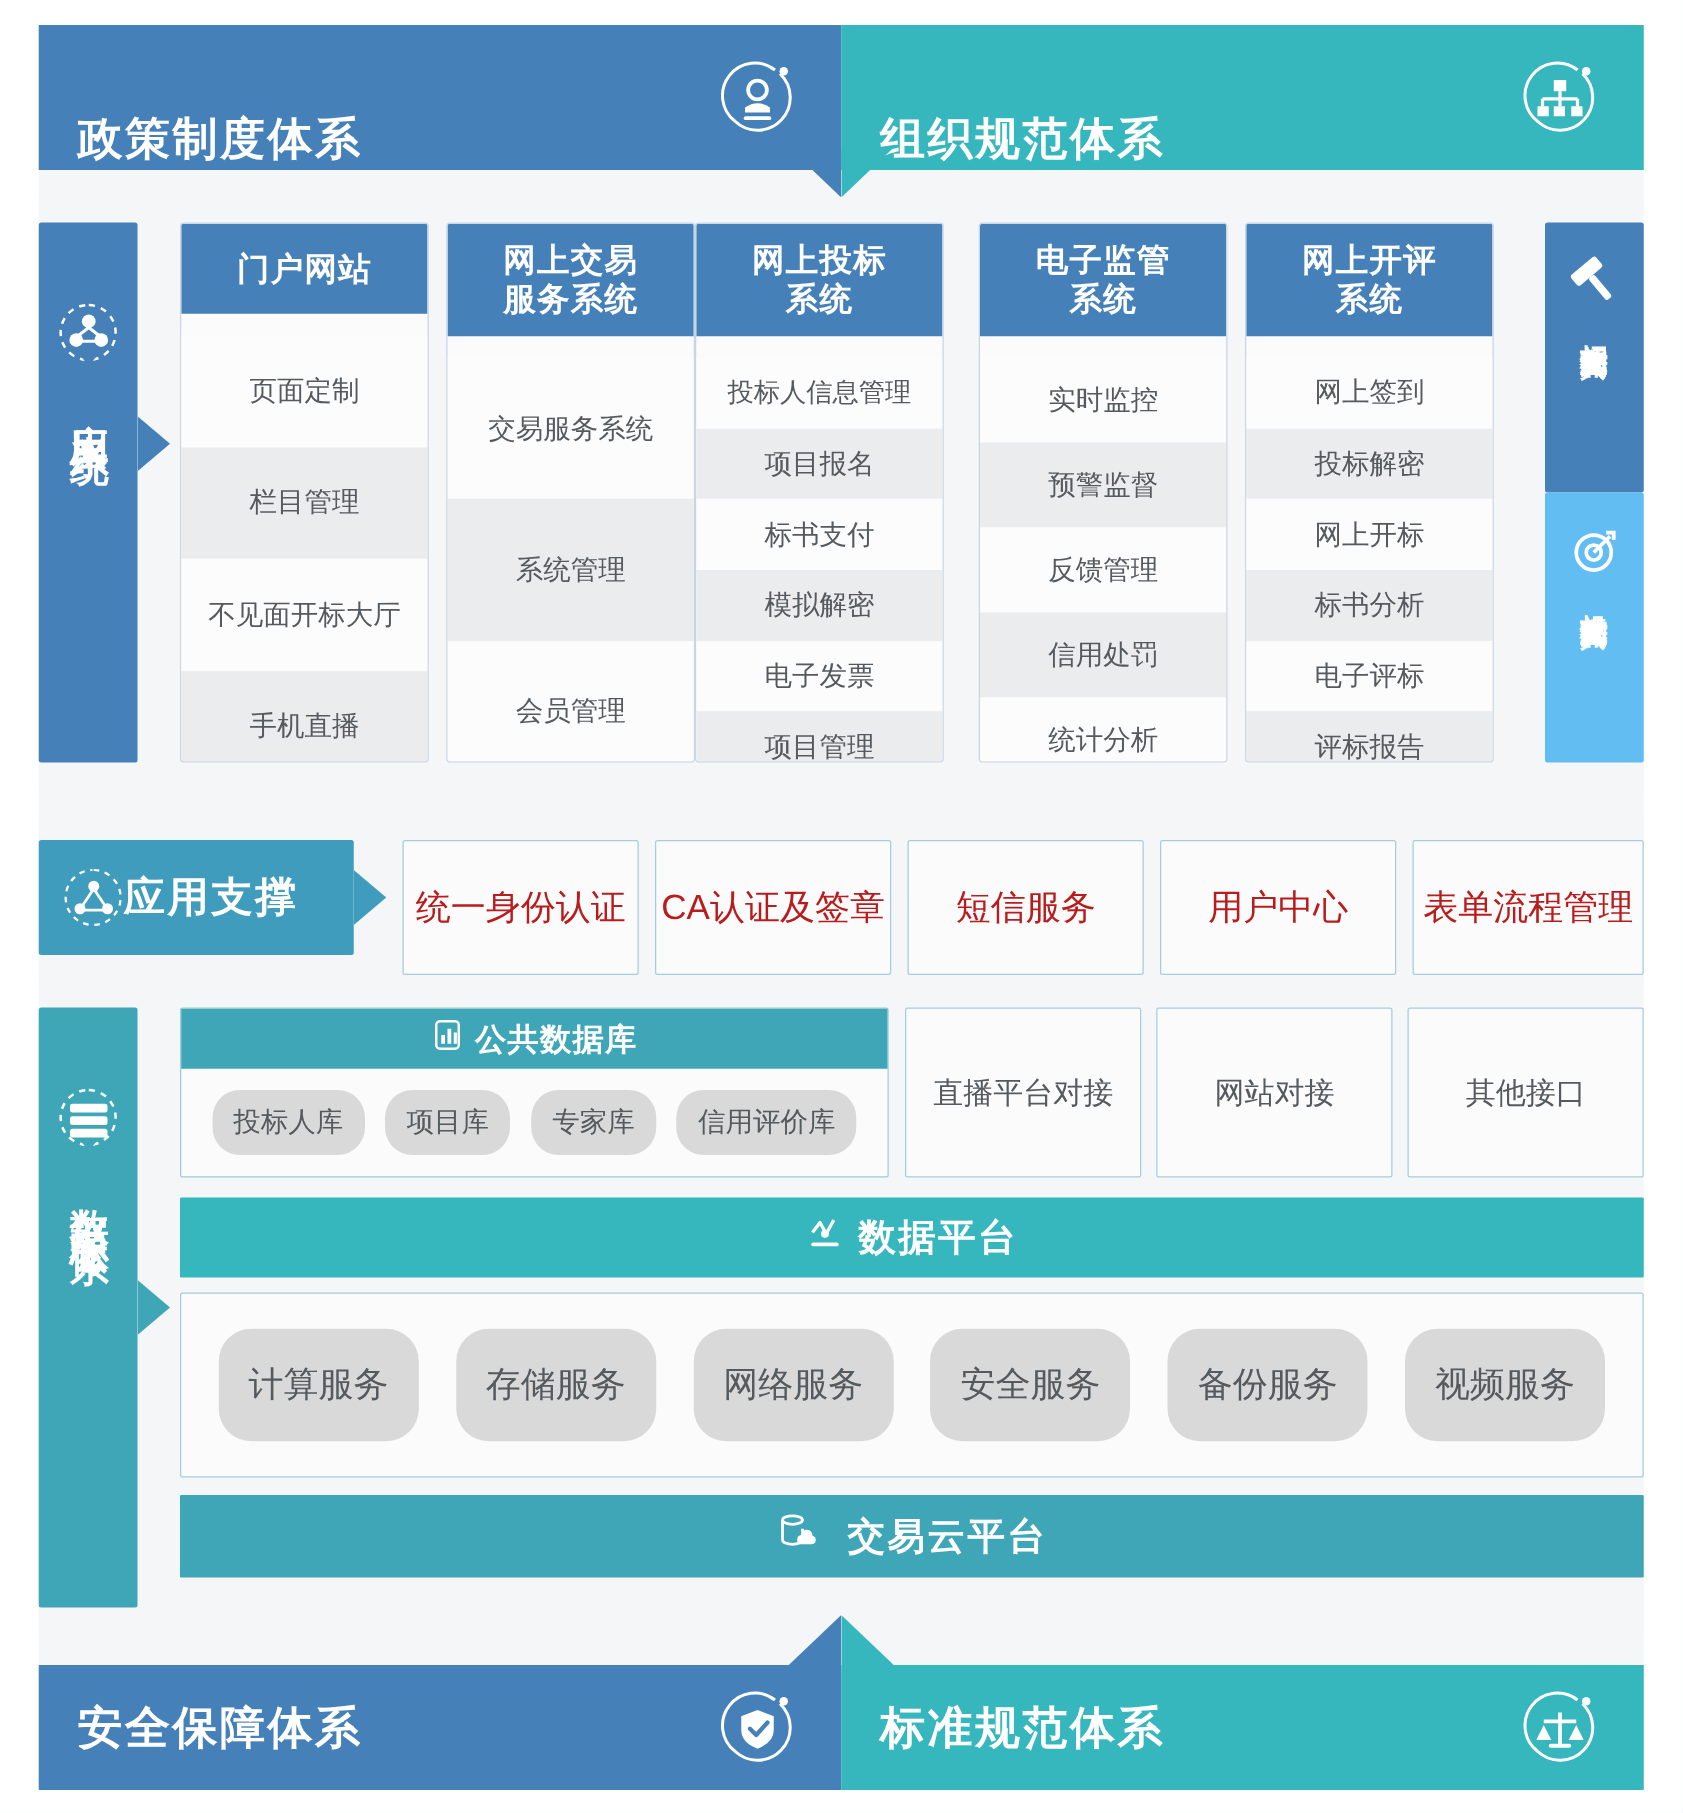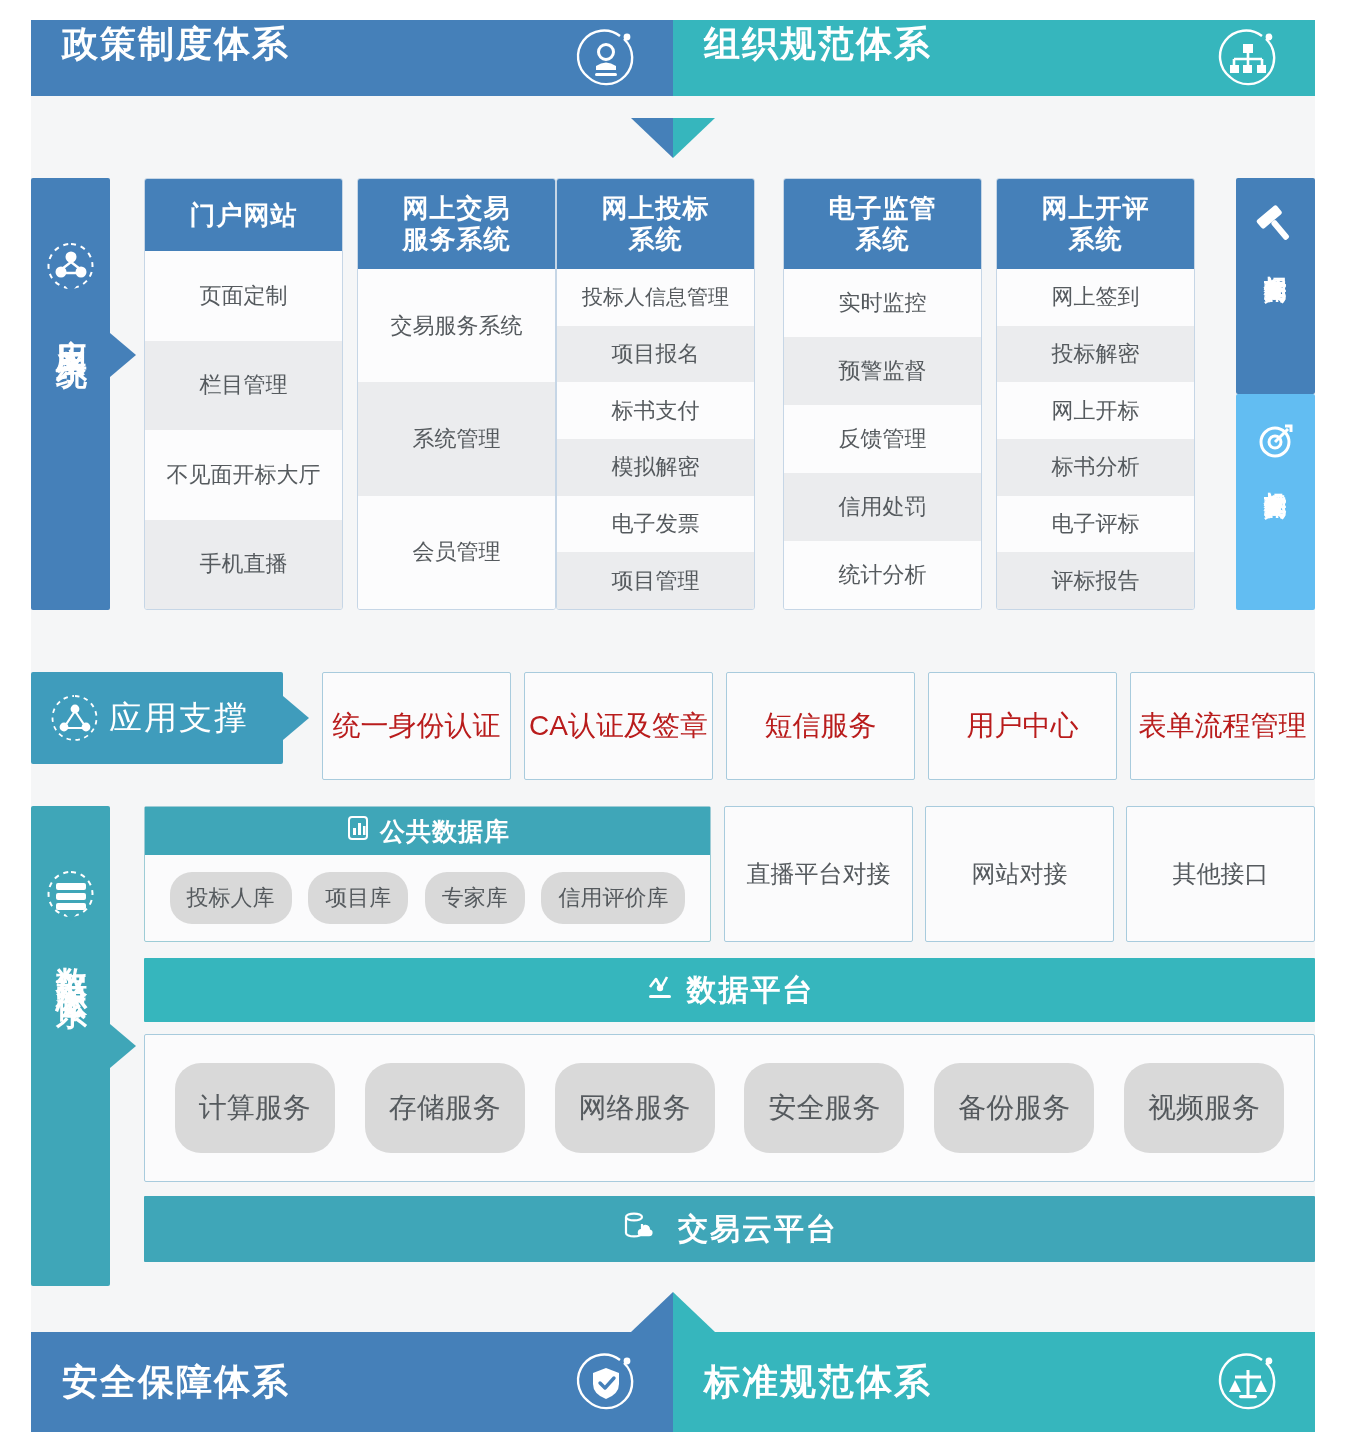--- a/index.html
+++ b/index.html
@@ -7,21 +7,21 @@
     width:1346px;height:1450px;
     background:#ffffff;
     font-family:"Liberation Sans","DejaVu Sans",sans-serif;
     overflow:hidden;
   }
   .page{position:relative;width:1346px;height:1450px;background:#ffffff;}
   .stage{position:absolute;left:31px;top:20px;width:1284px;height:1412px;background:#f5f6f7;}
 
   
   .header{position:absolute;left:0;top:0;width:1284px;height:98px;}
-  .hdr-half{position:absolute;top:0;height:76px;display:flex;align-items:flex-start;}
+  .hdr-half{position:absolute;top:0;height:116px;display:flex;align-items:flex-end;}
   .hdr-left{left:0;width:642px;background:#4580b9;}
   .hdr-right{left:642px;width:642px;background:#36b6bd;}
   .hdr-title{color:#fff;font-size:36px;font-weight:bold;letter-spacing:2px;margin-left:31px;}
   .hdr-icon{position:absolute;right:36px;top:50%;transform:translateY(-50%);width:62px;height:62px;}
   .notch{position:absolute;top:98px;left:600px;width:84px;height:40px;}
   .notch-l{position:absolute;left:0;top:0;width:42px;height:40px;background:#4580b9;
     clip-path:polygon(0 0,100% 0,100% 100%);}
   .notch-r{position:absolute;left:42px;top:0;width:42px;height:40px;background:#36b6bd;
     clip-path:polygon(0 0,100% 0,0 100%);}
 
@@ -34,39 +34,39 @@
   .rail-text{margin-top:20px;color:#fff;font-size:31px;font-weight:bold;
     writing-mode:vertical-rl;text-orientation:upright;letter-spacing:6px;line-height:1.06;}
   .rail-arrow{position:absolute;width:26px;height:44px;background:#4580b9;
     clip-path:polygon(0 0,100% 50%,0 100%);}
 
   .col{position:absolute;top:20px;background:#fbfbfc;border:1px solid #c6d6e6;
     border-radius:3px;overflow:hidden;box-sizing:border-box;}
   .col-head{background:#4580b9;color:#fff;font-size:26px;font-weight:bold;
     display:flex;align-items:center;justify-content:center;text-align:center;
     line-height:1.18;letter-spacing:1px;}
-  .col-body{display:flex;flex-direction:column;}
+  .col-body{display:flex;flex-direction:column;margin-top:17px;}
   .cell{flex:1;display:flex;align-items:center;justify-content:center;
     color:#555a5e;font-size:22px;background:#fcfcfd;text-align:center;}
   .cell.alt{background:#ebecee;}
 
   .tool{position:absolute;left:1205px;width:79px;display:flex;flex-direction:column;
     align-items:center;border-radius:2px;}
   .tool-a{top:20px;height:216px;background:#4580b9;}
   .tool-b{top:236px;height:216px;background:#62bdf2;}
   .tool-icon{margin-top:26px;width:42px;height:42px;}
   .tool-text{margin-top:12px;color:#fff;font-size:22px;font-weight:bold;
     writing-mode:vertical-rl;text-orientation:upright;letter-spacing:1px;line-height:1.25;}
 
   
   .sup-band{position:absolute;left:0;top:632px;width:1284px;height:132px;background:#f5f6f7;}
   .sup-tag{position:absolute;left:0;top:20px;width:252px;height:92px;background:#3f9cbc;
     display:flex;align-items:center;border-radius:2px;}
   .sup-tag-icon{width:48px;height:48px;margin-left:20px;}
-  .sup-tag-text{color:#fff;font-size:33px;font-weight:normal;margin-left:10px;letter-spacing:2px;}
+  .sup-tag-text{color:#fff;font-size:33px;font-weight:bold;letter-spacing:2px;}
   .sup-arrow{position:absolute;left:252px;top:44px;width:26px;height:44px;background:#3f9cbc;
     clip-path:polygon(0 0,100% 50%,0 100%);}
   .sup-cell{position:absolute;top:20px;height:108px;background:#fbfbfc;
     border:1px solid #a8cbdd;border-radius:2px;display:flex;align-items:center;
     justify-content:center;color:#b91c1c;font-size:28px;box-sizing:border-box;}
 
   
   .dc-band{position:absolute;left:0;top:786px;width:1284px;height:500px;background:#f5f6f7;}
   .rail-dc{left:0;top:0;height:480px;background:#3fa6b8;}
   .dc-arrow{position:absolute;left:79px;top:218px;width:26px;height:44px;background:#3fa6b8;

